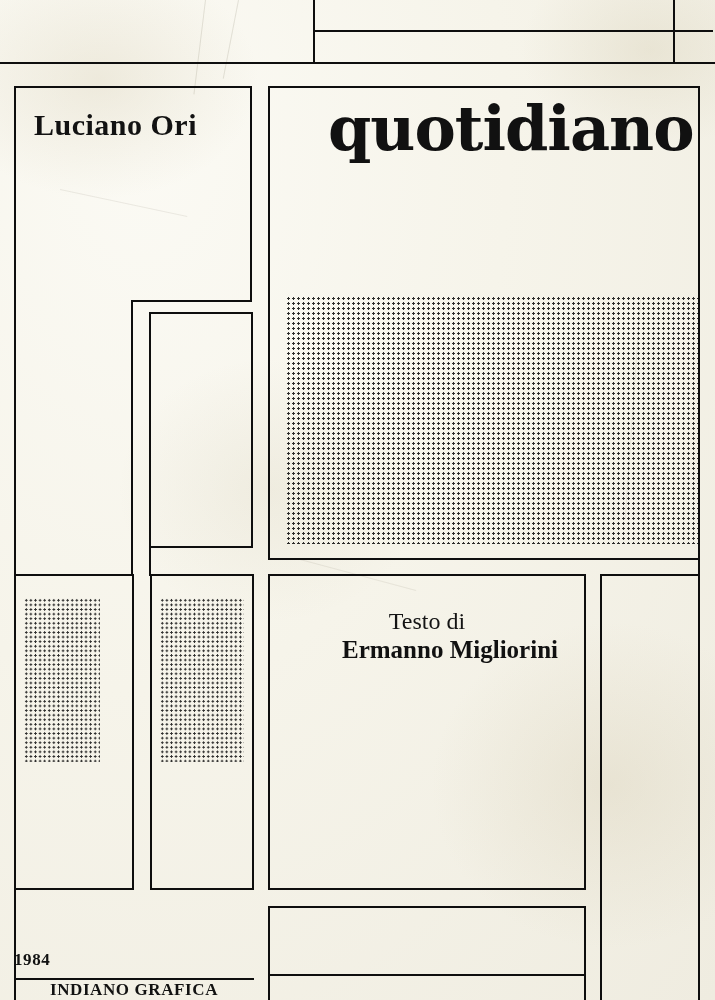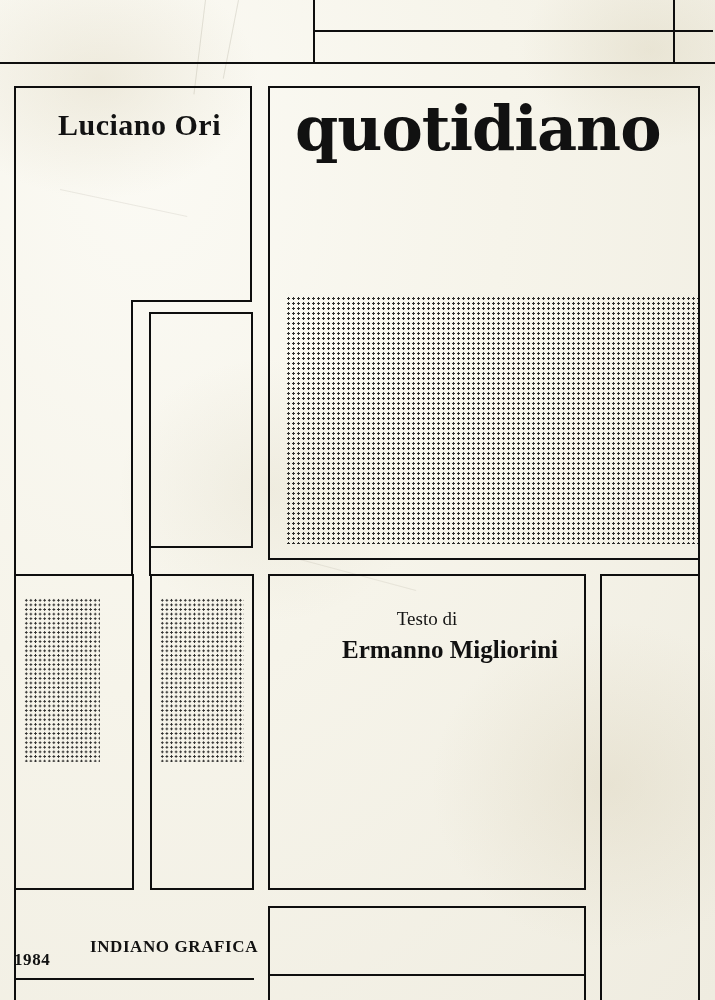--- a/index.html
+++ b/index.html
@@ -60,25 +60,25 @@
   }
   .title {
     position: absolute;
     font-family: "DejaVu Serif", serif;
     font-weight: bold;
     font-size: 62px;
     line-height: 1.08;
     letter-spacing: -1px;
     color: #111111;
   }
-  .title .line2 { display: block; }
+  .title .line2 { display: block; margin-left: 33px; }
   .credit-small {
     position: absolute;
     font-family: "Liberation Serif", serif;
-    font-size: 19px;
+    font-size: 24px;
     color: #141414;
     text-align: center;
     width: 100%;
   }
   .credit-name {
     position: absolute;
     font-family: "Liberation Serif", serif;
     font-weight: bold;
     font-size: 25px;
     color: #111111;
@@ -126,21 +126,21 @@
   <div class="rule" style="left:673px; top:0px; width:2px; height:62px;"></div>
   <div class="rule" style="left:313px; top:30px; width:400px; height:2px;"></div>
 
   <div class="rule" style="left:14px; top:86px; width:2px; height:914px;"></div>
   <div class="rule" style="left:698px; top:86px; width:2px; height:914px;"></div>
 
   <div class="rule" style="left:14px; top:86px; width:238px; height:2px;"></div>
   <div class="rule" style="left:250px; top:86px; width:2px; height:216px;"></div>
   <div class="rule" style="left:131px; top:300px; width:121px; height:2px;"></div>
 
-  <div class="author" style="left:34px; top:108px;margin-left:24px;">Luciano Ori</div>
+  <div class="author" style="left:34px; top:108px;">Luciano Ori</div>
 
   <div class="rule" style="left:131px; top:300px; width:2px; height:276px;"></div>
   <div class="rule" style="left:149px; top:312px; width:2px; height:264px;"></div>
   <div class="rule" style="left:149px; top:546px; width:104px; height:2px;"></div>
   <div class="rule" style="left:251px; top:312px; width:2px; height:236px;"></div>
   <div class="rule" style="left:149px; top:312px; width:104px; height:2px;"></div>
 
   <div class="rule" style="left:268px; top:86px; width:2px; height:474px;"></div>
   <div class="rule" style="left:268px; top:558px; width:430px; height:2px;"></div>
   <div class="rule" style="left:268px; top:86px; width:430px; height:2px;"></div>
@@ -172,21 +172,21 @@
   <div class="rule" style="left:268px; top:888px; width:318px; height:2px;"></div>
 
   <div style="position:absolute; left:268px; top:574px; width:318px;">
     <div class="credit-small" style="top:34px;">Testo di</div>
     <div class="credit-name" style="top:62px;margin-left:23px;">Ermanno Migliorini</div>
   </div>
 
   <div class="rule" style="left:600px; top:574px; width:2px; height:426px;"></div>
   <div class="rule" style="left:600px; top:574px; width:98px; height:2px;"></div>
 
-  <div class="publisher" style="left:14px; top:937px; width:240px;margin-left:40px;">INDIANO GRAFICA</div>
+  <div class="publisher" style="left:14px; top:980px; width:240px;">INDIANO GRAFICA</div>
   <div class="year" style="left:14px; top:950px; width:240px;">1984</div>
 
   <div class="rule" style="left:14px; top:978px; width:240px; height:2px;"></div>
 
   <div class="rule" style="left:268px; top:906px; width:2px; height:94px;"></div>
   <div class="rule" style="left:268px; top:906px; width:318px; height:2px;"></div>
   <div class="rule" style="left:584px; top:906px; width:2px; height:94px;"></div>
 
   <div class="rule" style="left:268px; top:974px; width:318px; height:2px;"></div>
 

